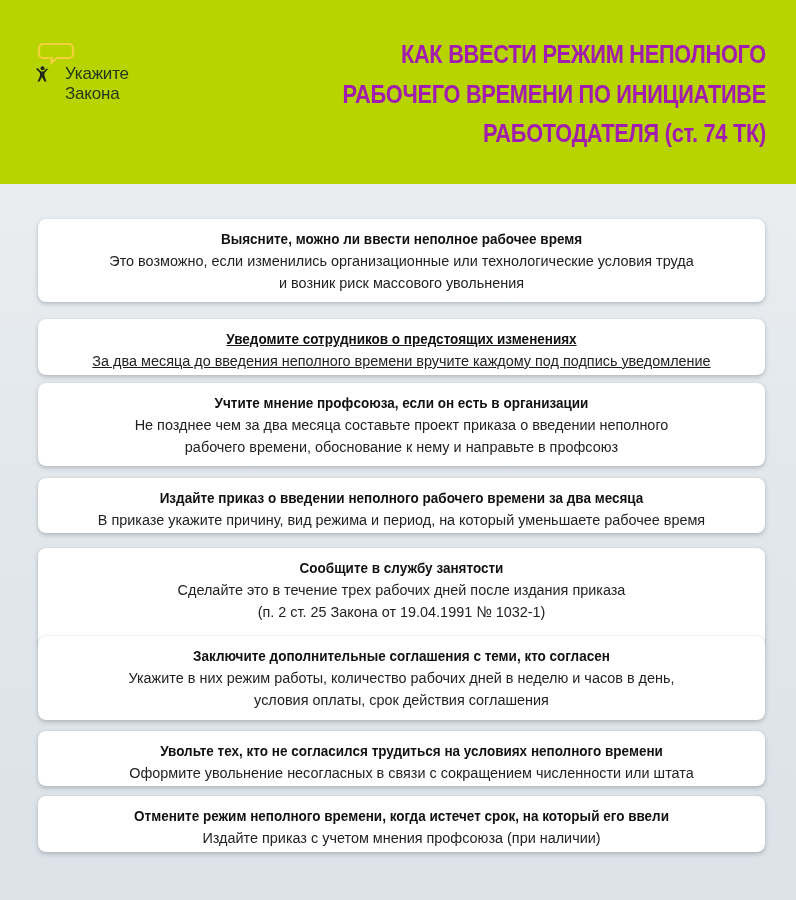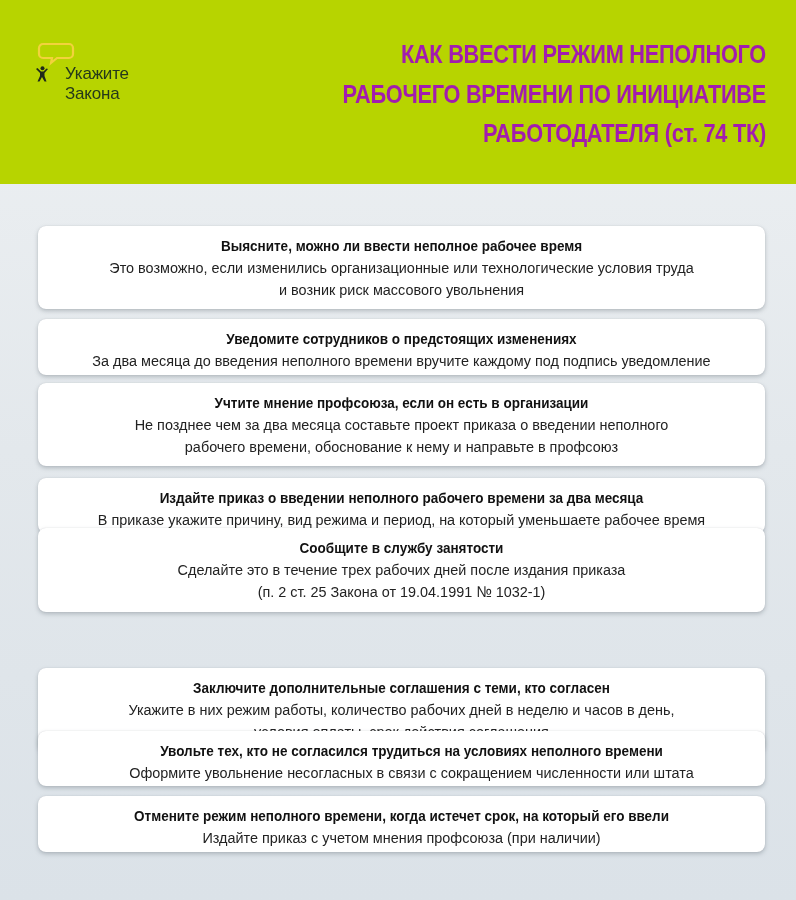--- a/index.html
+++ b/index.html
@@ -113,49 +113,49 @@
     </div>
   </div>
 
   <div class="title">
     <span class="line">КАК ВВЕСТИ РЕЖИМ НЕПОЛНОГО</span>
     <span class="line">РАБОЧЕГО ВРЕМЕНИ ПО ИНИЦИАТИВЕ</span>
     <span class="line">РАБОТОДАТЕЛЯ (ст. 74 ТК)</span>
   </div>
 </div>
 
-<div class="card" style="top:226px;height:83px;">
+<div class="card" style="top:219px;height:83px;">
   <span class="heading">Выясните, можно ли ввести неполное рабочее время</span>
   <span class="body-line">Это возможно, если изменились организационные или технологические условия труда</span>
   <span class="body-line">и возник риск массового увольнения</span>
 </div>
 
-<div class="card" style="top:319px;height:56px;">
+<div class="card" style="top:319px;height:56px;text-decoration:underline;">
   <span class="heading">Уведомите сотрудников о предстоящих изменениях</span>
   <span class="body-line">За два месяца до введения неполного времени вручите каждому под подпись уведомление</span>
 </div>
 
 <div class="card" style="top:383px;height:83px;">
   <span class="heading">Учтите мнение профсоюза, если он есть в организации</span>
   <span class="body-line">Не позднее чем за два месяца составьте проект приказа о введении неполного</span>
   <span class="body-line">рабочего времени, обоснование к нему и направьте в профсоюз</span>
 </div>
 
 <div class="card" style="top:478px;height:55px;text-align:center;">
   <span class="heading">Издайте приказ о введении неполного рабочего времени за два месяца</span>
   <span class="body-line">В приказе укажите причину, вид режима и период, на который уменьшаете рабочее время</span>
 </div>
 
-<div class="card" style="top:528px;height:84px;">
+<div class="card" style="top:548px;height:100px;">
   <span class="heading">Сообщите в службу занятости</span>
   <span class="body-line">Сделайте это в течение трех рабочих дней после издания приказа</span>
   <span class="body-line">(п. 2 ст. 25 Закона от 19.04.1991 № 1032-1)</span>
 </div>
 
-<div class="card" style="top:636px;height:84px;margin-top:32px;">
+<div class="card" style="top:636px;height:84px;">
   <span class="heading">Заключите дополнительные соглашения с теми, кто согласен</span>
   <span class="body-line">Укажите в них режим работы, количество рабочих дней в неделю и часов в день,</span>
   <span class="body-line">условия оплаты, срок действия соглашения</span>
 </div>
 
 <div class="card" style="top:731px;height:55px;padding-left:20px;">
   <span class="heading">Увольте тех, кто не согласился трудиться на условиях неполного времени</span>
   <span class="body-line">Оформите увольнение несогласных в связи с сокращением численности или штата</span>
 </div>
 

